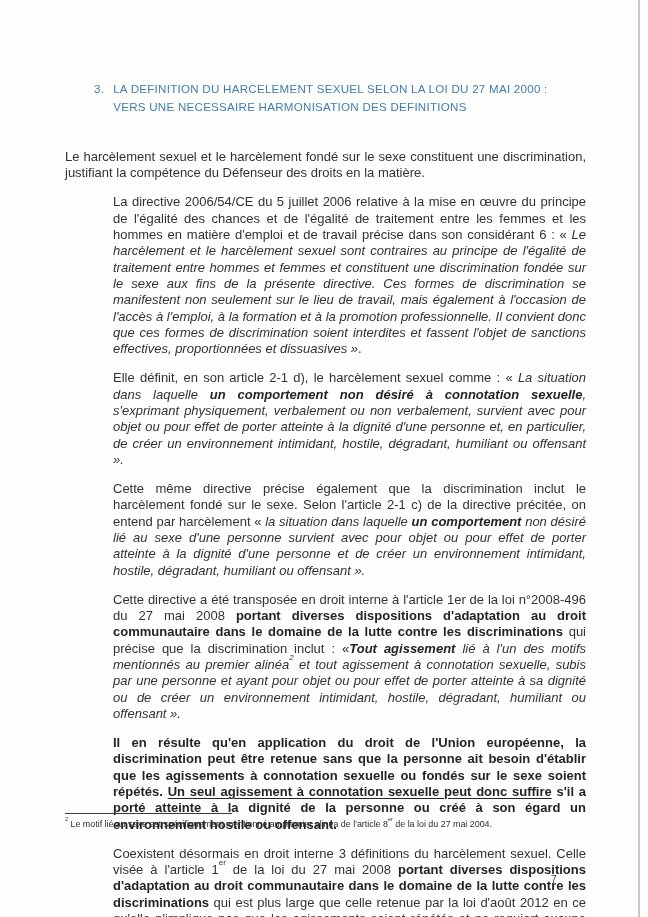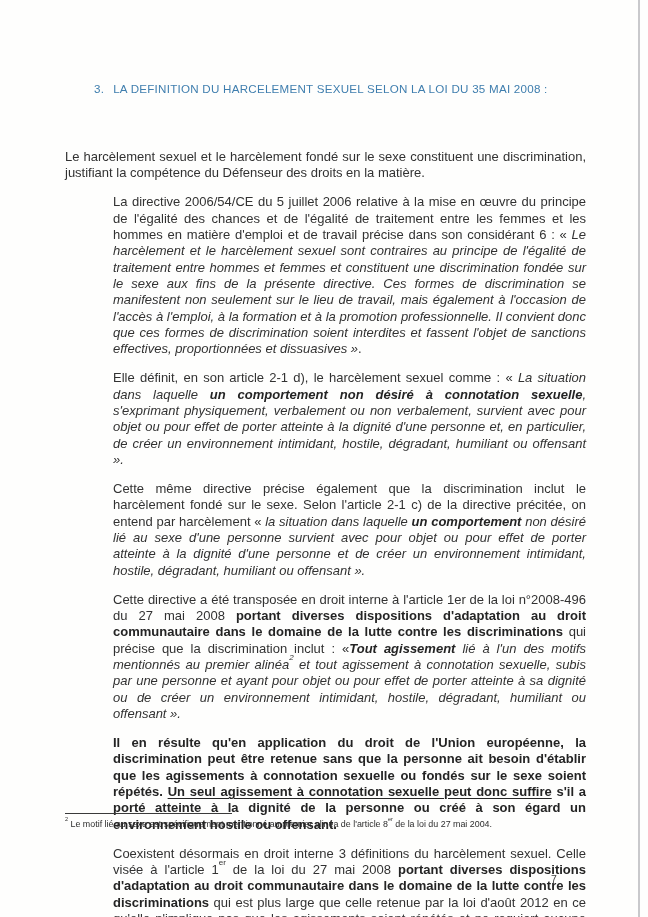--- a/index.html
+++ b/index.html
@@ -43,21 +43,22 @@
 </style>
 </head>
 <body>
 
 <div class="page">
   <div class="scan-edge" style="background: rgb(201, 201, 204);"></div>
 
   <div class="heading" style="color: rgb(63, 126, 174);">
     <span class="h-num">3.</span>
     <div class="h-text">
-      <div>LA DEFINITION DU HARCELEMENT SEXUEL SELON LA LOI DU 35 MAI 2008 :</div>
+      <div>LA DEFINITION DU HARCELEMENT SEXUEL SELON LA LOI DU 27 MAI 2000 :</div>
+      <div>VERS UNE NECESSAIRE HARMONISATION DES DEFINITIONS</div>
     </div>
   </div>
 
   <div class="content" id="paragraphs" style="color: rgb(50, 50, 50);">
       <div class="para"><span>Le harcèlement sexuel et le harcèlement fondé sur le sexe constituent une discrimination, justifiant la compétence du Défenseur des droits en la matière.</span></div>
       <div class="para"><span>La directive 2006/54/CE du 5 juillet 2006 relative à la mise en œuvre du principe de l'égalité des chances et de l'égalité de traitement entre les femmes et les hommes en matière d'emploi et de travail précise dans son considérant 6 : « </span><span class="i">Le harcèlement et le harcèlement sexuel sont contraires au principe de l'égalité de traitement entre hommes et femmes et constituent une discrimination fondée sur le sexe aux fins de la présente directive. Ces formes de discrimination se manifestent non seulement sur le lieu de travail, mais également à l'occasion de l'accès à l'emploi, à la formation et à la promotion professionnelle. Il convient donc que ces formes de discrimination soient interdites et fassent l'objet de sanctions effectives, proportionnées et dissuasives »</span><span>.</span></div>
       <div class="para"><span>Elle définit, en son article 2-1 d), le harcèlement sexuel comme : « </span><span class="i">La situation dans laquelle </span><span class="b i">un comportement non désiré à connotation sexuelle</span><span class="i">, s'exprimant physiquement, verbalement ou non verbalement, survient avec pour objet ou pour effet de porter atteinte à la dignité d'une personne et, en particulier, de créer un environnement intimidant, hostile, dégradant, humiliant ou offensant ».</span></div>
       <div class="para"><span>Cette même directive précise également que la discrimination inclut le harcèlement fondé sur le sexe. Selon l'article 2-1 c) de la directive précitée, on entend par harcèlement « </span><span class="i">la situation dans laquelle </span><span class="b i">un comportement</span><span class="i"> non désiré lié au sexe d'une personne survient avec pour objet ou pour effet de porter atteinte à la dignité d'une personne et de créer un environnement intimidant, hostile, dégradant, humiliant ou offensant ».</span></div>
       <div class="para"><span>Cette directive a été transposée en droit interne à l'article 1er de la loi n°2008-496 du 27 mai 2008 </span><span class="b">portant diverses dispositions d'adaptation au droit communautaire dans le domaine de la lutte contre les discriminations</span><span> qui précise que la discrimination inclut : «</span><span class="b i">Tout agissement</span><span class="i"> lié à l'un des motifs mentionnés au premier alinéa</span><sup class="i">2</sup><span class="i"> et tout agissement à connotation sexuelle, subis par une personne et ayant pour objet ou pour effet de porter atteinte à sa dignité ou de créer un environnement intimidant, hostile, dégradant, humiliant ou offensant ».</span></div>
       <div class="para"><span class="b">Il en résulte qu'en application du droit de l'Union européenne, la discrimination peut être retenue sans que la personne ait besoin d'établir que les agissements à connotation sexuelle ou fondés sur le sexe soient répétés. </span><span class="b u">Un seul agissement à connotation sexuelle peut donc suffire</span><span class="b"> s'il a porté atteinte à la dignité de la personne ou créé à son égard un environnement hostile ou offensant.</span></div>

